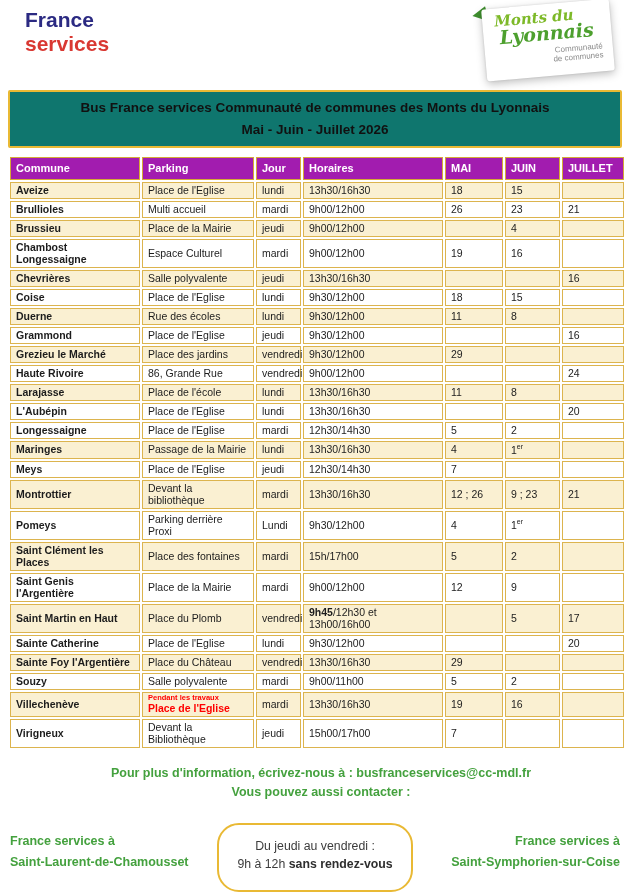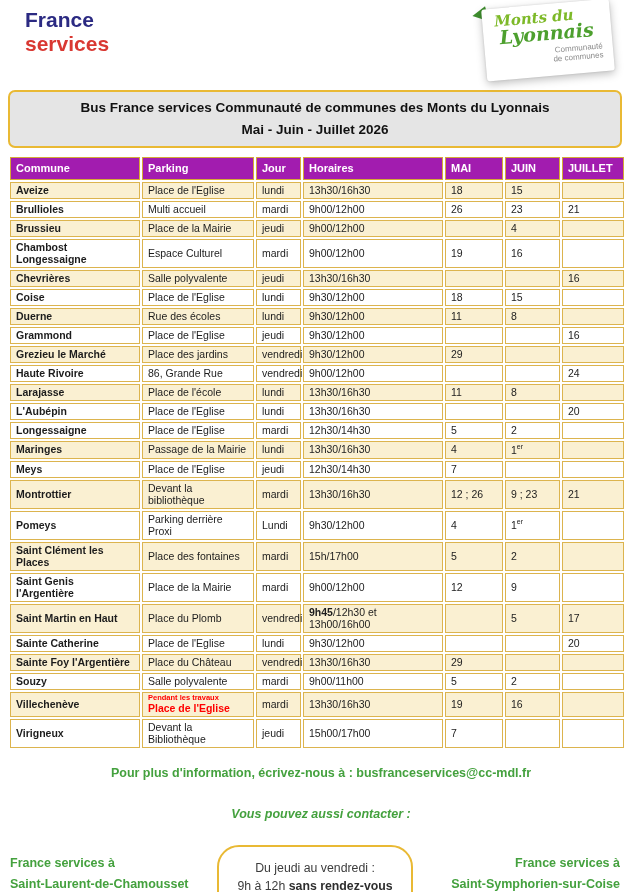--- a/index.html
+++ b/index.html
@@ -18,41 +18,41 @@
       border-bottom:13px solid #3F8F2E; transform:rotate(18deg); }
   .mdl-card { position:absolute; right:8px; top:4px; width:128px; height:72px; background:#fff;
       transform:rotate(-5deg); border-radius:3px;
       box-shadow:0 3px 8px rgba(0,0,0,.25), 0 0 2px rgba(0,0,0,.15);
       padding:6px 10px 4px 12px; }
   .mdl-line1 { font-family:"DejaVu Serif", serif; font-style:italic; font-weight:bold; color:#7DB928; font-size:15px; line-height:1; }
   .mdl-line2 { font-family:"DejaVu Serif", serif; font-style:italic; font-weight:bold; color:#4DA02E; font-size:19px; line-height:1; margin-top:-1px; margin-left:4px; }
   .mdl-sub { text-align:right; color:#8a8a8a; font-size:8px; line-height:1.15; margin-top:3px; }
 
   
-  .title-box { margin:2px 8px 0 8px; border:2px solid #E9B934; border-radius:7px; background:#e5e5e5;
+  .title-box { margin:2px 8px 0 8px; border:2px solid #E9B934; border-radius:2px; background:#0f766e;
       text-align:center; font-weight:bold; color:#111; font-size:13.5px; line-height:1.6; padding:5px 4px 6px 4px; }
 
   
   table.schedule { margin:7px 8px 0 8px; border-collapse:separate; border-spacing:2px; width:614px; table-layout:fixed; background:#fff; }
   table.schedule th { background:#a21caf; color:#fff; font-weight:bold; font-size:11px; text-align:left;
       padding:4px 5px 5px 5px; border:1px solid #D5A937; }
   table.schedule td { border:1px solid #DCB44E; font-size:10.5px; color:#1c1c1c; padding:1px 5px 2px 5px; vertical-align:middle; }
   tr.odd  td { background:#FAF0D2; }
   tr.even td { background:#ffffff; }
   td.commune { font-weight:bold; color:#141414; }
   .red { color:#FF0000; }
   .bold { font-weight:bold; }
   .parking-note { font-size:7.5px; font-weight:bold; color:#FF0000; line-height:1.1; }
   .parking-red { color:#FF0000; }
   sup { font-size:7px; }
 
   
   .green-line { text-align:center; color:#44A13E; font-weight:bold; font-size:12.5px;padding-left:12px; }
   .green-line.first { margin-top:16px; }
-  .green-line.second { margin-top:27px;font-style:italic; }
+  .green-line.second { margin-top:5px; }
 
   
   .footer { display:flex; justify-content:space-between; align-items:flex-start; margin:24px 8px 0 8px; }
   .contact { width:206px; font-size:12.5px; padding-top:8px; }
   .contact .green { color:#44A13E; font-weight:bold; font-size:12.5px; line-height:1.65; }
   .contact.left  { text-align:left;  padding-left:2px; }
   .contact.right { text-align:right; padding-right:2px; }
 
   .center-box { width:196px; border:2px solid #E9B934; border-radius:22px; padding:12px 6px 16px 6px;
       text-align:center; font-size:12.3px; color:#3C3C3C; line-height:1.5; }

